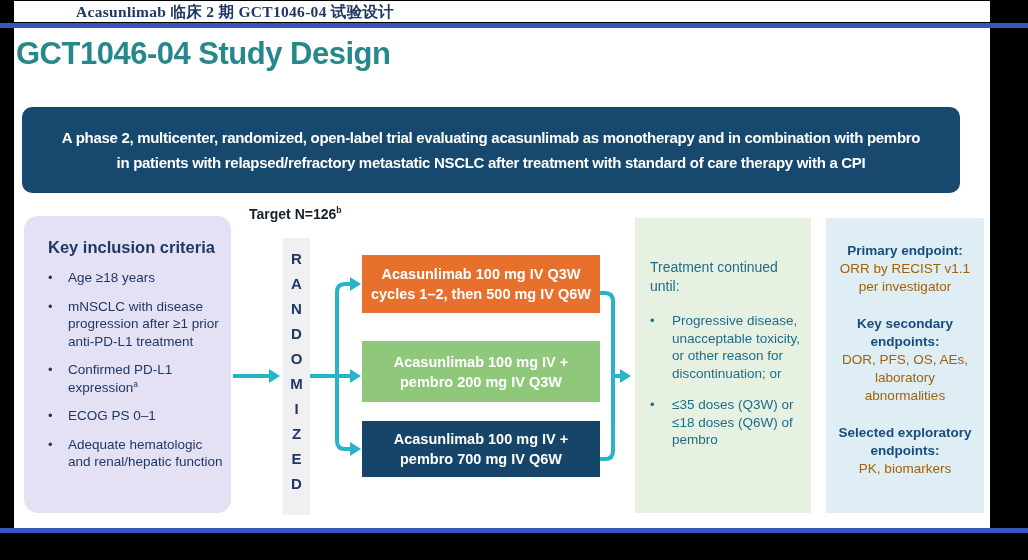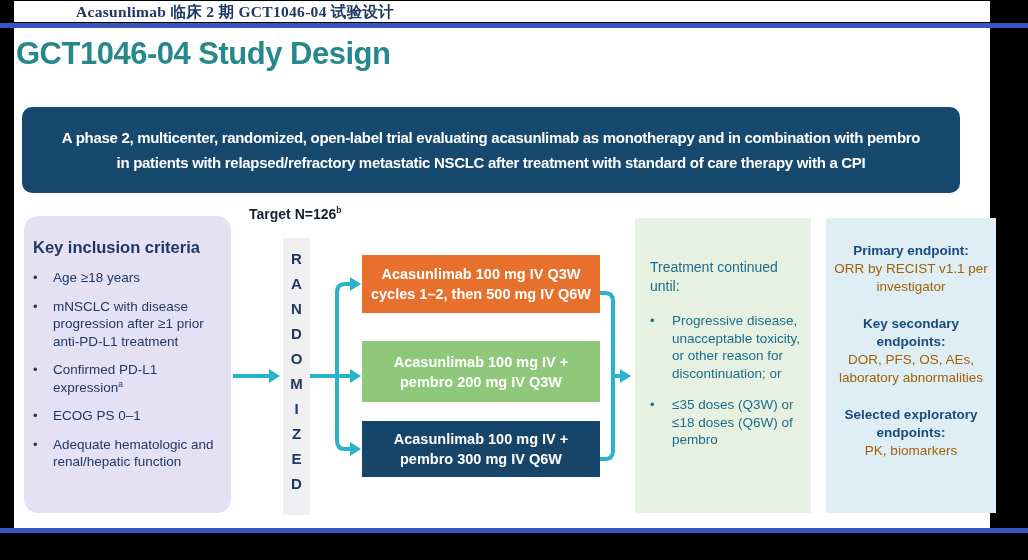--- a/index.html
+++ b/index.html
@@ -16,21 +16,21 @@
   .slide-title{position:absolute;left:2px;top:8px;font-size:31px;font-weight:bold;color:#27888C;
                letter-spacing:-.5px;white-space:nowrap;}
   .banner{position:absolute;left:8px;top:79px;width:938px;height:86px;border-radius:10px;
           background:#17496F;display:flex;flex-direction:column;justify-content:center;align-items:center;}
   .banner div{color:#fff;font-weight:bold;font-size:15px;letter-spacing:-.3px;line-height:25px;
               white-space:nowrap;text-align:center;}
   .target{position:absolute;left:235px;top:178px;font-size:14px;font-weight:bold;color:#16202C;white-space:nowrap;}
   sup{font-size:.62em;vertical-align:super;line-height:0;}
   
   .inclusion{position:absolute;left:10px;top:188px;width:207px;height:297px;border-radius:14px;
-             background:#E5E1F4;box-sizing:border-box;padding:22px 8px 0 9px;color:#1F3864;}
+             background:#E5E1F4;box-sizing:border-box;padding:22px 8px 0 24px;color:#1F3864;}
   .inclusion h2{margin:0 0 12px 0;font-size:16.5px;font-weight:bold;color:#1F3864;}
   .b-item{display:flex;margin-bottom:11px;font-size:13.5px;line-height:17.5px;}
   .b-dot{width:20px;flex:0 0 20px;font-size:13px;}
   
   .rand{position:absolute;left:269px;top:210px;width:27px;height:277px;background:#F0EFF1;
         display:flex;flex-direction:column;align-items:center;padding-top:8px;box-sizing:border-box;}
   .rand span{font-size:15px;font-weight:bold;color:#1F3864;line-height:25px;}
   
   .arm{position:absolute;left:348px;width:238px;display:flex;flex-direction:column;justify-content:center;
        text-align:center;color:#fff;font-weight:bold;font-size:14.5px;line-height:20px;}
@@ -38,21 +38,21 @@
   .arm-2{top:313px;height:61px;background:#8FC87B;}
   .arm-3{top:393px;height:56px;background:#164569;}
   .arm div{white-space:nowrap;}
   
   .treat{position:absolute;left:621px;top:190px;width:176px;height:295px;background:#E7F1E1;
          box-sizing:border-box;padding:28px 10px 0 15px;color:#1D6C8B;font-size:14px;line-height:19px;}
   .treat h3{margin:12px 0 16px 0;font-size:14px;font-weight:normal;color:#1D6C8B;}
   .treat .b-item{margin-bottom:14px;}
   .treat .b-dot{width:22px;flex:0 0 22px;}
   
-  .endp{position:absolute;left:812px;top:190px;width:170px;height:295px;background:#DFEDF4;
+  .endp{position:absolute;left:812px;top:190px;width:158px;height:295px;background:#DFEDF4;
         box-sizing:border-box;padding:24px 8px 0 8px;text-align:center;font-size:13.5px;line-height:18px;}
   .endp .sec{margin-bottom:19px;}
   .endp .hd{font-weight:bold;color:#174C7E;}
   .endp .bd{color:#a16207;}
   
   svg.flow{position:absolute;left:0;top:0;pointer-events:none;}
 </style>
 </head>
 <body>
 
@@ -131,21 +131,21 @@
     <div class="arm arm-1">
       <div>Acasunlimab 100 mg IV Q3W</div>
       <div>cycles 1–2, then 500 mg IV Q6W</div>
     </div>
     <div class="arm arm-2">
       <div>Acasunlimab 100 mg IV +</div>
       <div>pembro 200 mg IV Q3W</div>
     </div>
     <div class="arm arm-3">
       <div>Acasunlimab 100 mg IV +</div>
-      <div>pembro 300 mg IV Q6W</div>
+      <div>pembro 700 mg IV Q6W</div>
     </div>
 
     <div class="treat">
       <h3>Treatment continued until:</h3>
       <div class="b-item">
         <span class="b-dot">•</span>
         <span>Progressive disease, unacceptable toxicity, or other reason for discontinuation; or</span>
       </div>
       <div class="b-item">
         <span class="b-dot">•</span>

